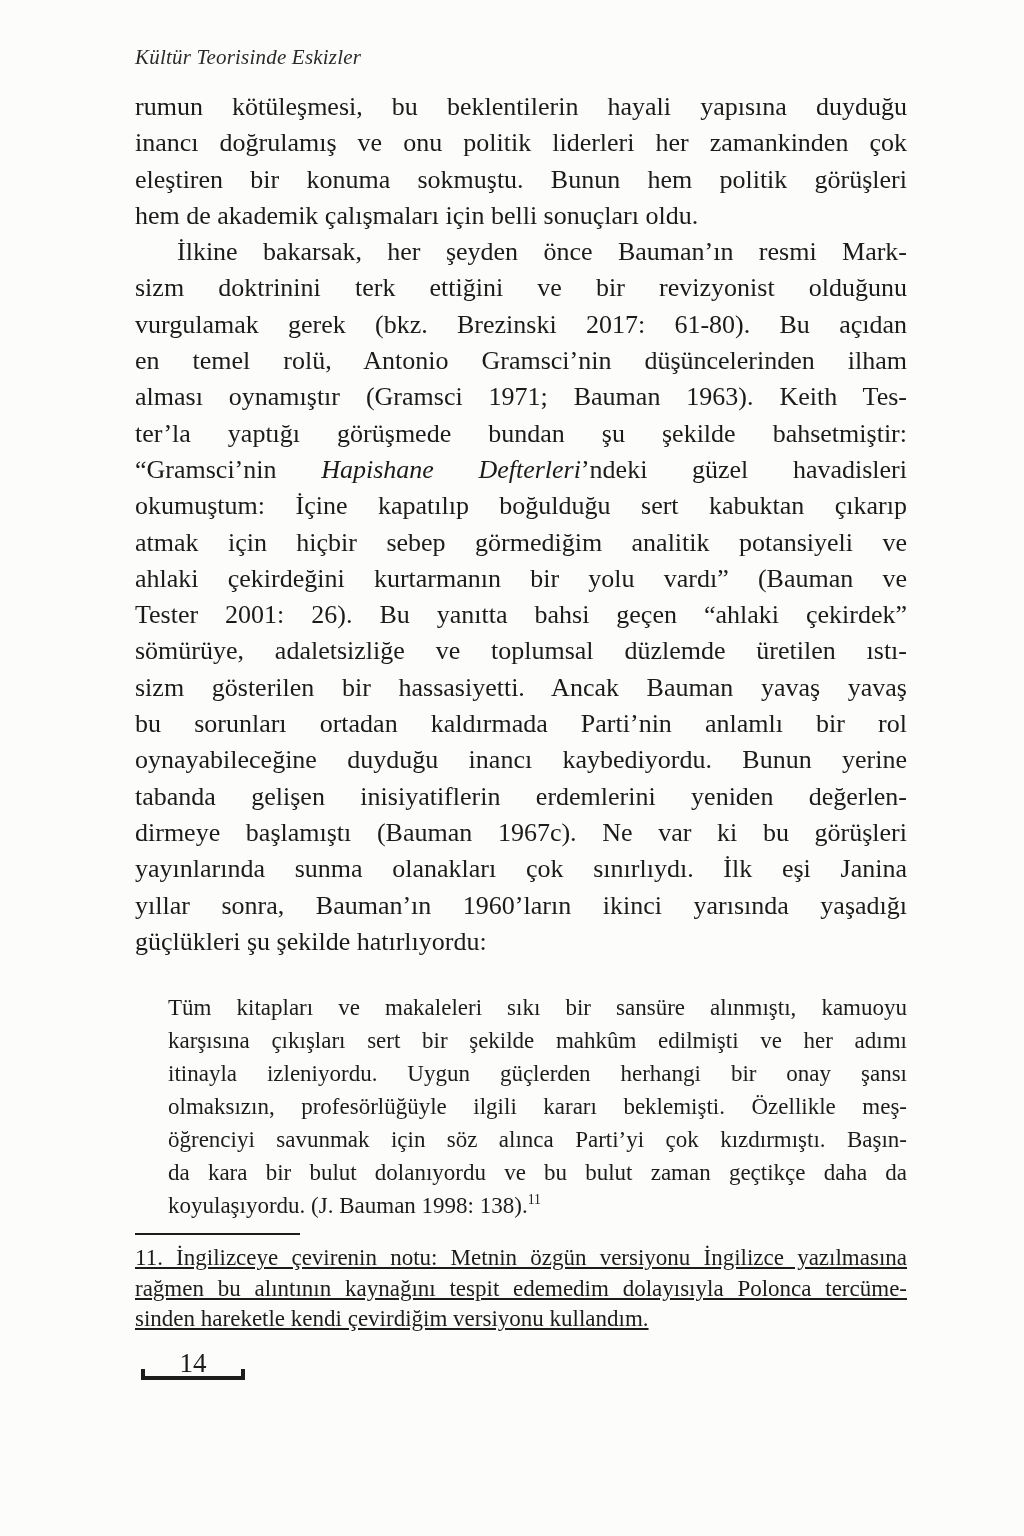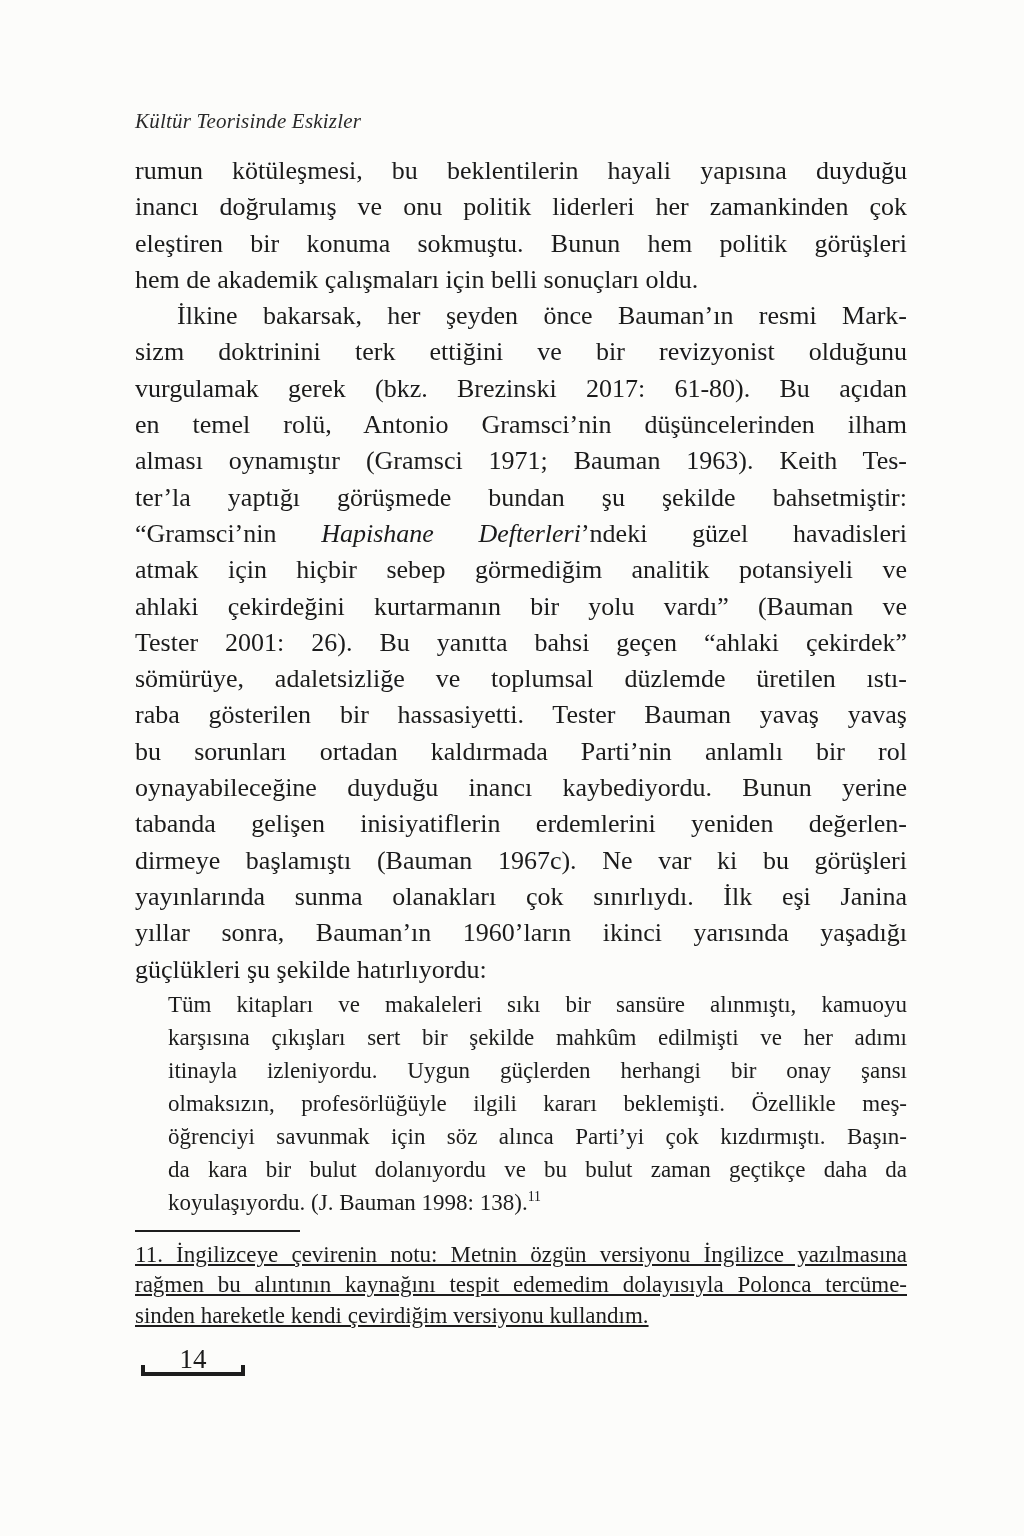--- a/index.html
+++ b/index.html
@@ -15,21 +15,21 @@
     position: relative;
     width: 1024px; height: 1536px;
     background: #fcfcfa;
   }
   .content {
     position: absolute;
     left: 135px; top: 0;
     width: 772px;
   }
   .running-header {
-    margin-top: 108px;
+    margin-top: 44px;
     font-style: italic;
     font-size: 21px;
     line-height: 26px;
     color: #2a2a2a;
     letter-spacing: 0.2px;
   }
   .main-text {
     margin-top: 19px;
     font-size: 26px;
     line-height: 36.3px;
@@ -44,20 +44,21 @@
     white-space: normal;
   }
   .line.short {
     text-align: left;
     text-align-last: auto;
     -moz-text-align-last: auto;
   }
   .line.indent { text-indent: 42px; }
   .ital { font-style: italic; }
   .block-quote {
+    margin-top: 31px;
     padding-left: 33px;
     font-size: 23px;
     line-height: 33px;
     color: #1c1c1c;
   }
   .block-quote .line { height: 33px; }
   sup.fn-ref {
     font-size: 60%;
     vertical-align: super;
     line-height: 0;
@@ -121,25 +122,26 @@
       <div class="line">eleştiren bir konuma sokmuştu. Bunun hem politik görüşleri</div>
       <div class="line short">hem de akademik çalışmaları için belli sonuçları oldu.</div>
 
       <div class="line indent">İlkine bakarsak, her şeyden önce Bauman’ın resmi Mark-</div>
       <div class="line">sizm doktrinini terk ettiğini ve bir revizyonist olduğunu</div>
       <div class="line">vurgulamak gerek (bkz. Brezinski 2017: 61-80). Bu açıdan</div>
       <div class="line">en temel rolü, Antonio Gramsci’nin düşüncelerinden ilham</div>
       <div class="line">alması oynamıştır (Gramsci 1971; Bauman 1963). Keith Tes-</div>
       <div class="line">ter’la yaptığı görüşmede bundan şu şekilde bahsetmiştir:</div>
       <div class="line"><span>“Gramsci’nin </span><span class="ital">Hapishane Defterleri</span><span>’ndeki güzel havadisleri</span></div>
+      <div class="line">okumuştum: İçine kapatılıp boğulduğu sert kabuktan çıkarıp</div>
       <div class="line">atmak için hiçbir sebep görmediğim analitik potansiyeli ve</div>
       <div class="line">ahlaki çekirdeğini kurtarmanın bir yolu vardı” (Bauman ve</div>
       <div class="line">Tester 2001: 26). Bu yanıtta bahsi geçen “ahlaki çekirdek”</div>
       <div class="line">sömürüye, adaletsizliğe ve toplumsal düzlemde üretilen ıstı-</div>
-      <div class="line">raba gösterilen bir hassasiyetti. Tester Bauman yavaş yavaş</div>
+      <div class="line">sizm gösterilen bir hassasiyetti. Ancak Bauman yavaş yavaş</div>
       <div class="line">bu sorunları ortadan kaldırmada Parti’nin anlamlı bir rol</div>
       <div class="line">oynayabileceğine duyduğu inancı kaybediyordu. Bunun yerine</div>
       <div class="line">tabanda gelişen inisiyatiflerin erdemlerini yeniden değerlen-</div>
       <div class="line">dirmeye başlamıştı (Bauman 1967c). Ne var ki bu görüşleri</div>
       <div class="line">yayınlarında sunma olanakları çok sınırlıydı. İlk eşi Janina</div>
       <div class="line">yıllar sonra, Bauman’ın 1960’ların ikinci yarısında yaşadığı</div>
       <div class="line short">güçlükleri şu şekilde hatırlıyordu:</div>
     </div>
 
     <div class="block-quote">

